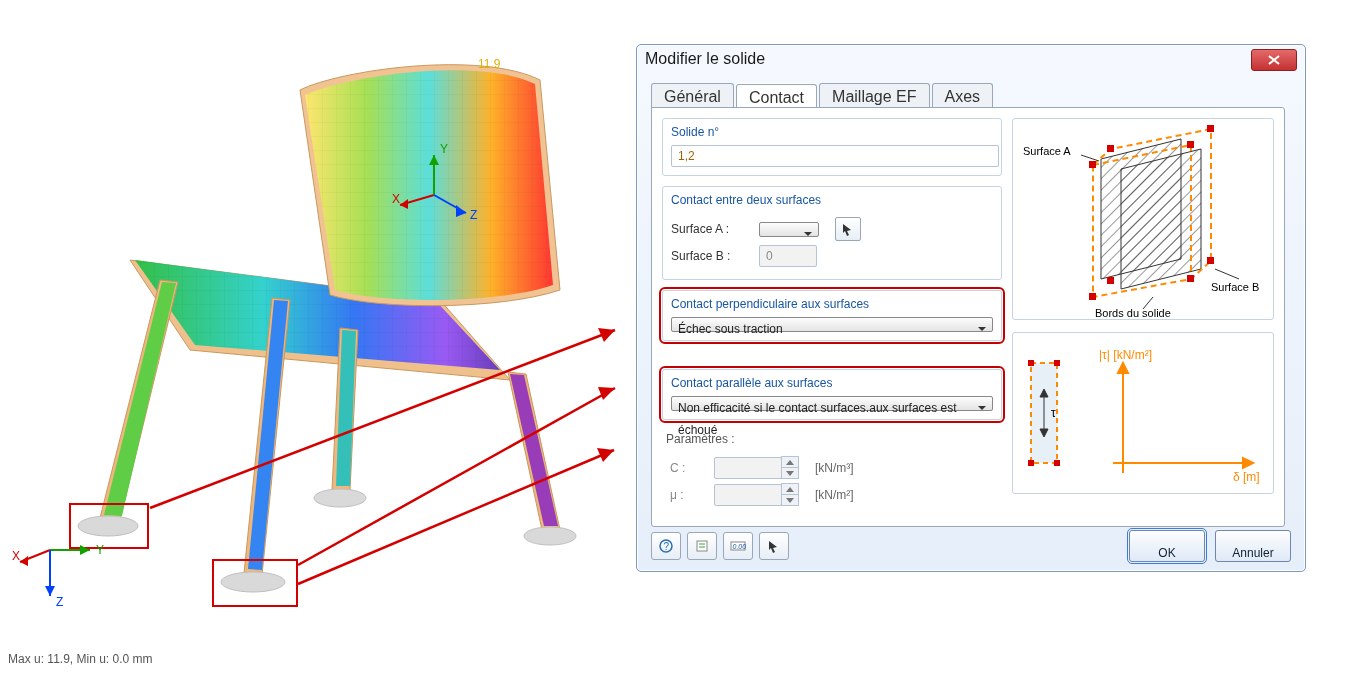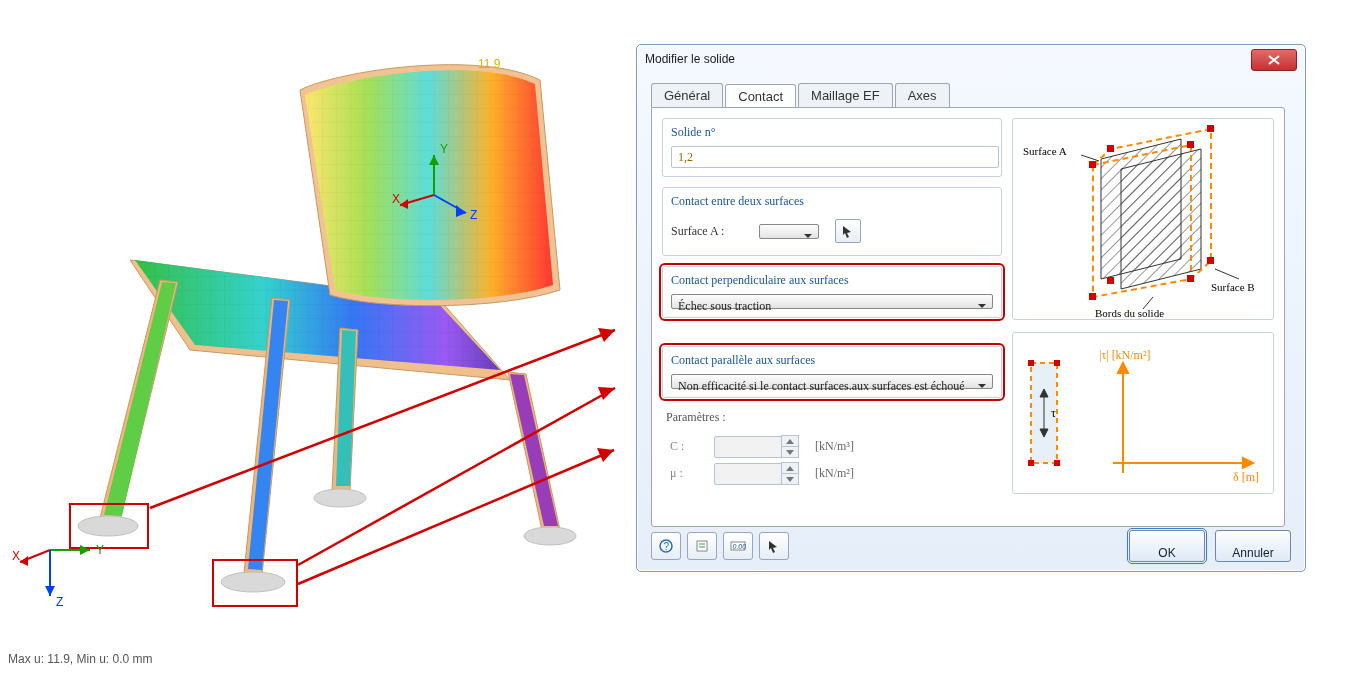--- a/index.html
+++ b/index.html
@@ -16,33 +16,33 @@
   .axis-label{font-size:12px;font-family:Arial;}
   .ax-x{fill:#d40000;} .ax-y{fill:#13a100;} .ax-z{fill:#0040ff;}
 
   #statusbar{position:absolute;left:8px;top:652px;font-size:12px;color:#555;}
 
   
   #dlg{position:absolute;left:636px;top:44px;width:668px;height:526px;
        border:1px solid #7d9ac0;border-radius:5px;
        background:linear-gradient(#f5f9ff,#e6eef9);
        box-shadow:0 0 0 1px #fff inset;}
-  #dlg-titlebar{height:28px;line-height:28px;padding:0 8px;font-size:12px;color:#1a1a1a;}
+  #dlg-titlebar{height:28px;line-height:28px;padding:0 8px;font-size:16px;color:#1a1a1a;}
   #dlg-close{position:absolute;right:8px;top:4px;width:44px;height:20px;border-radius:3px;
              background:linear-gradient(#e46a6a,#c53131);border:1px solid #8f2020;
              display:flex;align-items:center;justify-content:center;}
   #dlg-close svg{display:block;}
 
   .tabstrip{position:absolute;left:14px;top:38px;display:flex;align-items:flex-end;gap:0;}
   .tab{padding:4px 12px;border:1px solid #9aa7b8;border-bottom:none;background:#eef2f7;
-       border-radius:3px 3px 0 0;margin-right:2px;font-size:13px;color:#333;cursor:default;}
+       border-radius:3px 3px 0 0;margin-right:2px;font-size:16px;color:#333;cursor:default;}
   .tab.active{background:#fff;position:relative;top:1px;box-shadow:0 -1px 0 #fff,0 1px 0 #fff;}
   .tabpage{position:absolute;left:14px;top:62px;right:20px;height:420px;
            border:1px solid #9aa7b8;background:#fff;border-radius:0 3px 3px 3px;
-           padding:10px 10px 10px 10px;box-sizing:border-box;font-family:Liberation Serif, serif;}
+           padding:10px 10px 10px 10px;box-sizing:border-box;}
 
   .leftcol{position:absolute;left:10px;top:10px;width:340px;}
   .rightcol{position:absolute;left:360px;top:10px;right:10px;bottom:10px;}
 
   .group{border:1px solid #c6d3e3;border-radius:3px;margin-bottom:10px;background:#fff;}
   .group > .glabel{color:#1856a6;font-size:12px;padding:6px 8px 2px 8px;}
   .group .gbody{padding:4px 8px 8px 8px;}
   .hl{outline:2px solid #c40000;outline-offset:1px;}
 
   .textbox{border:1px solid #b5c3d4;background:#fff;height:20px;line-height:20px;
@@ -204,20 +204,24 @@
           <div class="glabel">Contact entre deux surfaces</div>
           <div class="gbody">
             <div class="row">
               <label>Surface A :</label>
               <div class="ddn" style="width:60px"></div>
               <div class="pickbtn">
                 <svg width="14" height="14">
                     <path d="M2 2L10 8L6 9L8 13L6 14L4 9L2 11Z" fill="#333"></path>
                   </svg>
               </div>
+            </div>
+            <div class="row">
+              <label>Surface B :</label>
+              <div class="textbox ro" style="width:44px">0</div>
             </div>
           </div>
         </div>
 
         <div class="group hl">
           <div class="glabel">Contact perpendiculaire aux surfaces</div>
           <div class="gbody">
             <div class="ddn">Échec sous traction</div>
           </div>
         </div>

